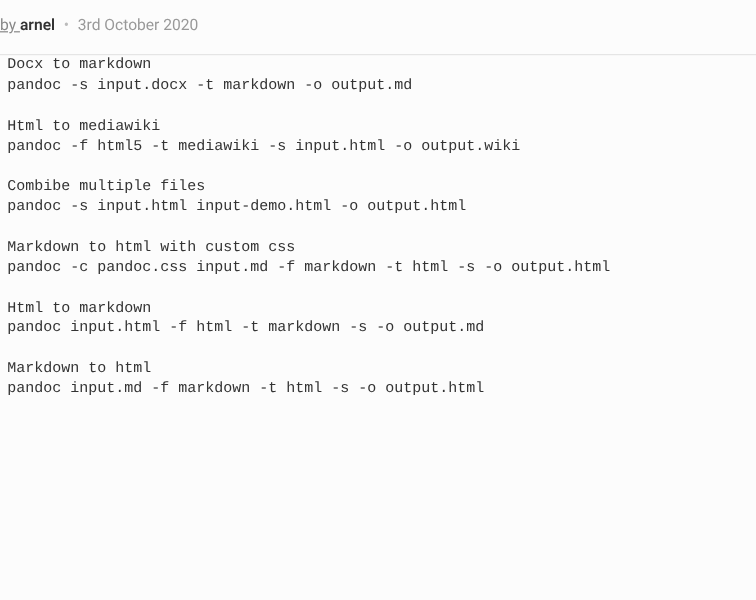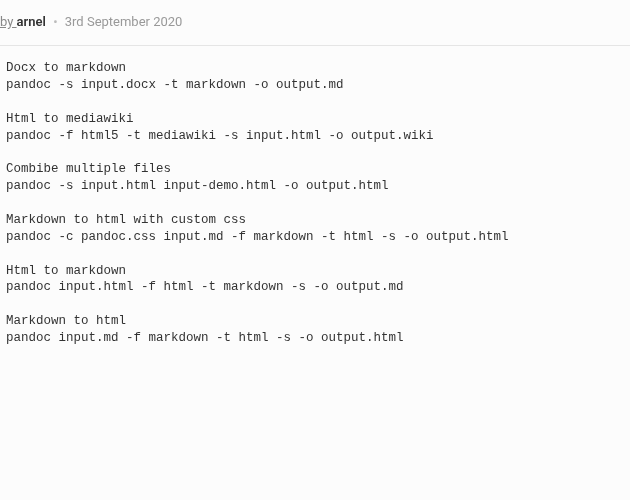--- a/index.html
+++ b/index.html
@@ -30,36 +30,35 @@
       font-weight: 600;
     }
     .byline .bullet {
       color: #bbb;
       margin: 0 4px;
     }
     .byline .post-date {
       color: #999;
     }
     .code-block {
-      margin-top: 14px;
       padding: 0 6px;
       font-family: "Menlo", "Consolas", "Courier New", monospace;
       font-size: 12.5px;
       line-height: 1.35;
       color: #333;
       white-space: pre;
     }
   </style>
 </head>
 <body>
 
 <div class="byline">
   <span class="by-prefix">by </span><span class="author-name">arnel</span>
   <span class="bullet">•</span>
-  <span class="post-date">3rd September 2020</span>
+  <span class="post-date">3rd October 2020</span>
 </div>
 
 <pre class="code-block">Docx to markdown
 pandoc -s input.docx -t markdown -o output.md
 
 Html to mediawiki
 pandoc -f html5 -t mediawiki -s input.html -o output.wiki
 
 Combibe multiple files
 pandoc -s input.html input-demo.html -o output.html

